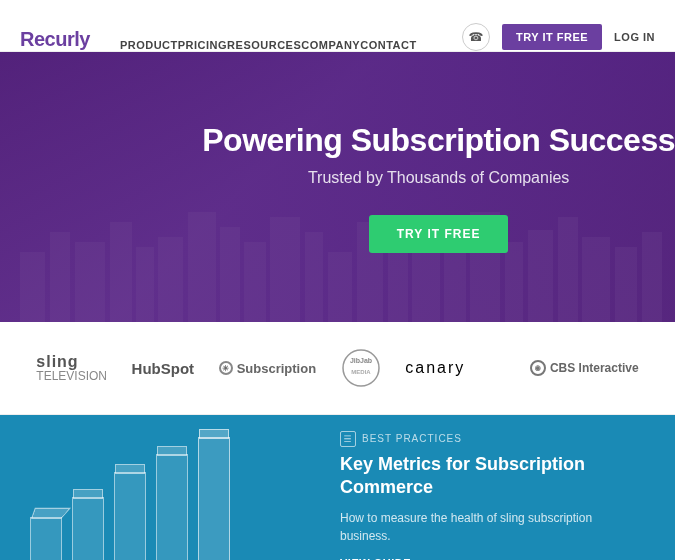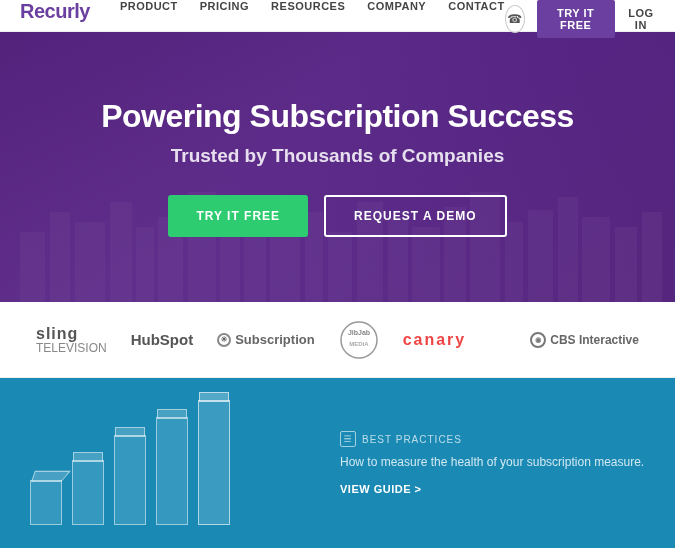--- a/index.html
+++ b/index.html
@@ -2,37 +2,36 @@
 <html><head>
   <meta charset="utf-8">
   <style>
     * { margin: 0; padding: 0; box-sizing: border-box; }
     body { font-family: 'Arial', sans-serif; width: 675px; height: 560px; overflow: hidden; background: #fff; }
 
     
     .navbar {
       background: #fff;
       display: flex;
-      align-items: flex-start;
+      align-items: flex-end;
       padding: 0 20px;
-      height: 32px;
+      height: 52px;
       border-bottom: 1px solid #eee;
       position: relative;
       z-index: 10;
     }
     .navbar-logo {
       font-size: 20px;
       font-weight: bold;
       color: #6b3fa0;
       margin-right: 30px;
       letter-spacing: -0.5px;
     }
     .navbar-links {
       display: flex;
-      gap: 22px;
       flex: 1;
     }
     .navbar-link {
       font-size: 11px;
       font-weight: 600;
       color: #444;
       text-transform: uppercase;
       letter-spacing: 0.5px;
       cursor: pointer;
     }
@@ -76,21 +75,21 @@
       border: none;
     }
 
     
     .hero {
       position: relative;
       height: 270px;
       background: linear-gradient(135deg, #5a2d82 0%, #7b4db5 40%, #6a3da8 60%, #4a2070 100%);
       display: flex;
       align-items: center;
-      justify-content: center;
+      justify-content: flex-end;
       overflow: hidden;
     }
     .hero-bg {
       position: absolute;
       inset: 0;
       background:
         linear-gradient(to bottom, rgba(80,30,120,0.75) 0%, rgba(90,40,130,0.8) 100%);
     }
     .hero-content {
       position: relative;
@@ -99,24 +98,24 @@
       color: #fff;
     }
     .hero-title {
       font-size: 32px;
       font-weight: 700;
       color: #fff;
       margin-bottom: 10px;
       letter-spacing: -0.5px;
     }
     .hero-subtitle {
-      font-size: 19px;
+      font-size: 16px;
       color: rgba(255,255,255,0.85);
       margin-bottom: 28px;
-      font-weight: 700;
+      font-weight: 400;
     }
     .hero-buttons {
       display: flex;
       gap: 16px;
       justify-content: center;
     }
     .btn-hero-try {
       background: #2ecc71;
       color: #fff;
       border: none;
@@ -137,40 +136,40 @@
       font-weight: 700;
       text-transform: uppercase;
       letter-spacing: 1px;
       cursor: pointer;
       border-radius: 3px;
     }
 
     
     .logos-strip {
       background: #fff;
-      height: 76px;
+      height: 93px;
       display: flex;
       align-items: center;
       justify-content: space-around;
       padding: 8px 24px;
       border-bottom: 1px solid #eee;
     }
     .logo-item {
       display: flex;
       align-items: center;
       color: #888;
       font-weight: 700;
     }
     .logo-sling { font-size: 14px; color: #555; line-height: 1; }
     .logo-sling .sling-tv { font-size: 12px; display: block; font-weight: 400; color: #888; }
     .logo-twitch { font-size: 18px; font-weight: 900; color: #777; font-family: serif; border: 2px solid #888; padding: 2px 5px; border-radius: 3px; }
     .logo-hubspot { font-size: 14px; color: #666; }
     .logo-accuweather { font-size: 12px; color: #666; display: flex; align-items: center; gap: 4px; }
     .logo-accuweather-icon { width: 14px; height: 14px; border: 2px solid #888; border-radius: 50%; display: flex; align-items: center; justify-content: center; font-size: 8px; }
-    .logo-canary { font-size: 16px; color: #ef4444; font-weight: 700; letter-spacing: 2px; text-transform: lowercase; }
+    .logo-canary { font-size: 16px; color: #000000; font-weight: 400; letter-spacing: 2px; text-transform: lowercase; }
     .logo-cbs { font-size: 12px; color: #666; display: flex; align-items: center; gap: 4px; margin-left: 40px; }
     .logo-cbs-icon { width: 16px; height: 16px; border: 2px solid #777; border-radius: 50%; display: flex; align-items: center; justify-content: center; font-size: 7px; font-weight: bold; color: #777; }
 
     
     .feature-section {
       background: #1a8ab5;
       height: 170px;
       display: flex;
       align-items: center;
       padding: 0 30px;
@@ -291,21 +290,20 @@
     <rect x="582" y="45" width="28" height="85" fill="white"></rect>
     <rect x="615" y="55" width="22" height="75" fill="white"></rect>
     <rect x="642" y="40" width="20" height="90" fill="white"></rect>
   </svg>
   <div class="hero-bg"></div>
   <div class="hero-content">
     <h1 class="hero-title">Powering Subscription Success</h1>
     <p class="hero-subtitle">Trusted by Thousands of Companies</p>
     <div class="hero-buttons">
       <button class="btn-hero-try">TRY IT FREE</button>
-      <button class="btn-hero-demo">REQUEST A DEMO</button>
     </div>
   </div>
 </section>
 
 <div class="logos-strip">
   <div class="logo-item logo-sling">
     <div>
       <span style="font-size:16px;font-weight:900;color:#555;letter-spacing:1px;">sling</span>
       <span class="sling-tv">TELEVISION</span>
     </div>
@@ -367,16 +365,17 @@
         <div style="position:absolute;top:-9px;left:0;right:0;height:10px;background:rgba(255,255,255,0.25);border:1.5px solid rgba(255,255,255,0.6);"></div>
       </div>
     </div>
   </div>
 
   <div class="feature-content">
     <div class="feature-tag">
       <div class="tag-icon">☰</div>
       <span>Best Practices</span>
     </div>
-    <div class="feature-desc">How to measure the health of your subscription measure.</div>
+    <div class="feature-title">Key Metrics for Subscription Commerce</div>
+    <div class="feature-desc">How to measure the health of sling subscription business.</div>
     <a class="feature-link">VIEW GUIDE &gt;</a>
   </div>
 </div>
 
 </body></html>

